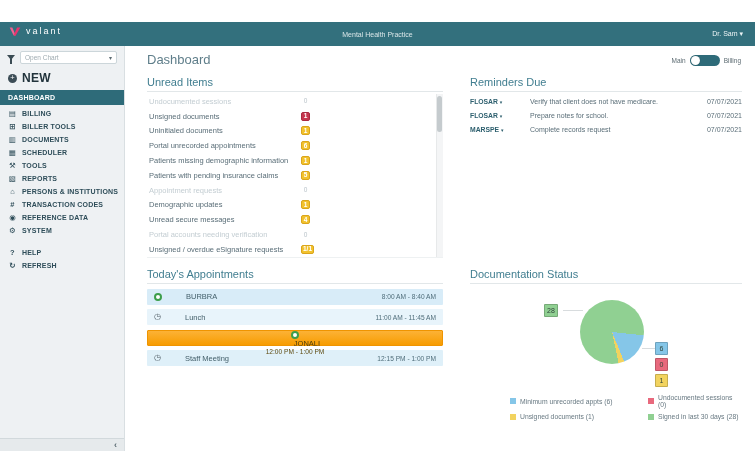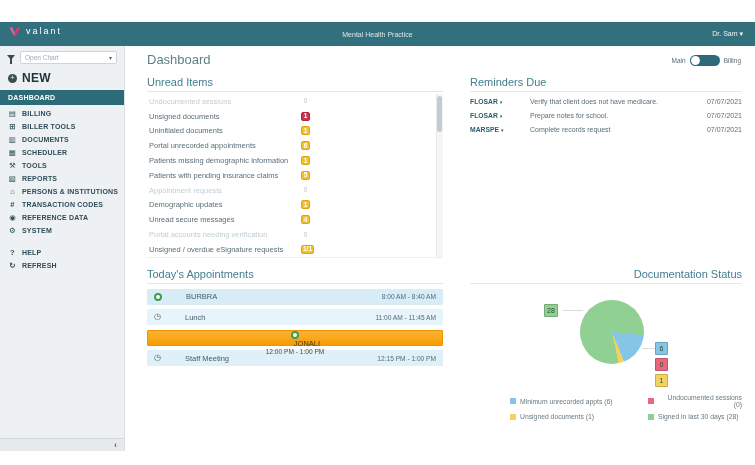--- a/index.html
+++ b/index.html
@@ -73,21 +73,21 @@
   .appt-row.blue2 { background:#dff0f9; }
   .appt-row.orange { background:linear-gradient(#fcb236,#f79c00); border:1px solid #e8necessary; border:1px solid #ef9400;flex-direction:column; }
   .appt-row .appt-name { flex:1; color:#44606b; margin-left:24px; }
   .appt-row.orange .appt-name { color:#4a3c0e; }
   .appt-row .appt-time { font-size:6.6px; color:#4f6d7a; }
   .appt-row.orange .appt-time { color:#5d4a10; }
   .status-dot { width:8px; height:8px; border-radius:50%; border:2px solid #3d9e4b; background:#fff; flex:none; }
   .clock-glyph { font-size:8px; color:#55626a; line-height:8px; flex:none; }
 
   
-  #docstatus-panel { left:345px; top:222px; width:272px; height:178px;text-align:right; }
+  #docstatus-panel { left:345px; top:222px; width:272px; height:178px; }
   .chart-wrap { position:relative; height:104px; }
   .pie { position:absolute; left:110px; top:14px; width:64px; height:64px; border-radius:50%; }
   .callout { position:absolute; min-width:13px; height:13px; padding:0 2px; border:1px solid rgba(0,0,0,.18); border-radius:1px; font-size:7px; color:#30453a; display:flex; align-items:center; justify-content:center; }
   .leader { position:absolute; height:1px; background:#d8dcde; }
   .legend { margin-top:4px; display:grid; grid-template-columns:138px auto; row-gap:5px; padding-left:40px; }
   .legend-item { display:flex; align-items:center; gap:4px; font-size:6.8px; color:#687982; }
   .legend-marker { width:6px; height:6px; flex:none; }
 </style>
 </head>
 <body>

